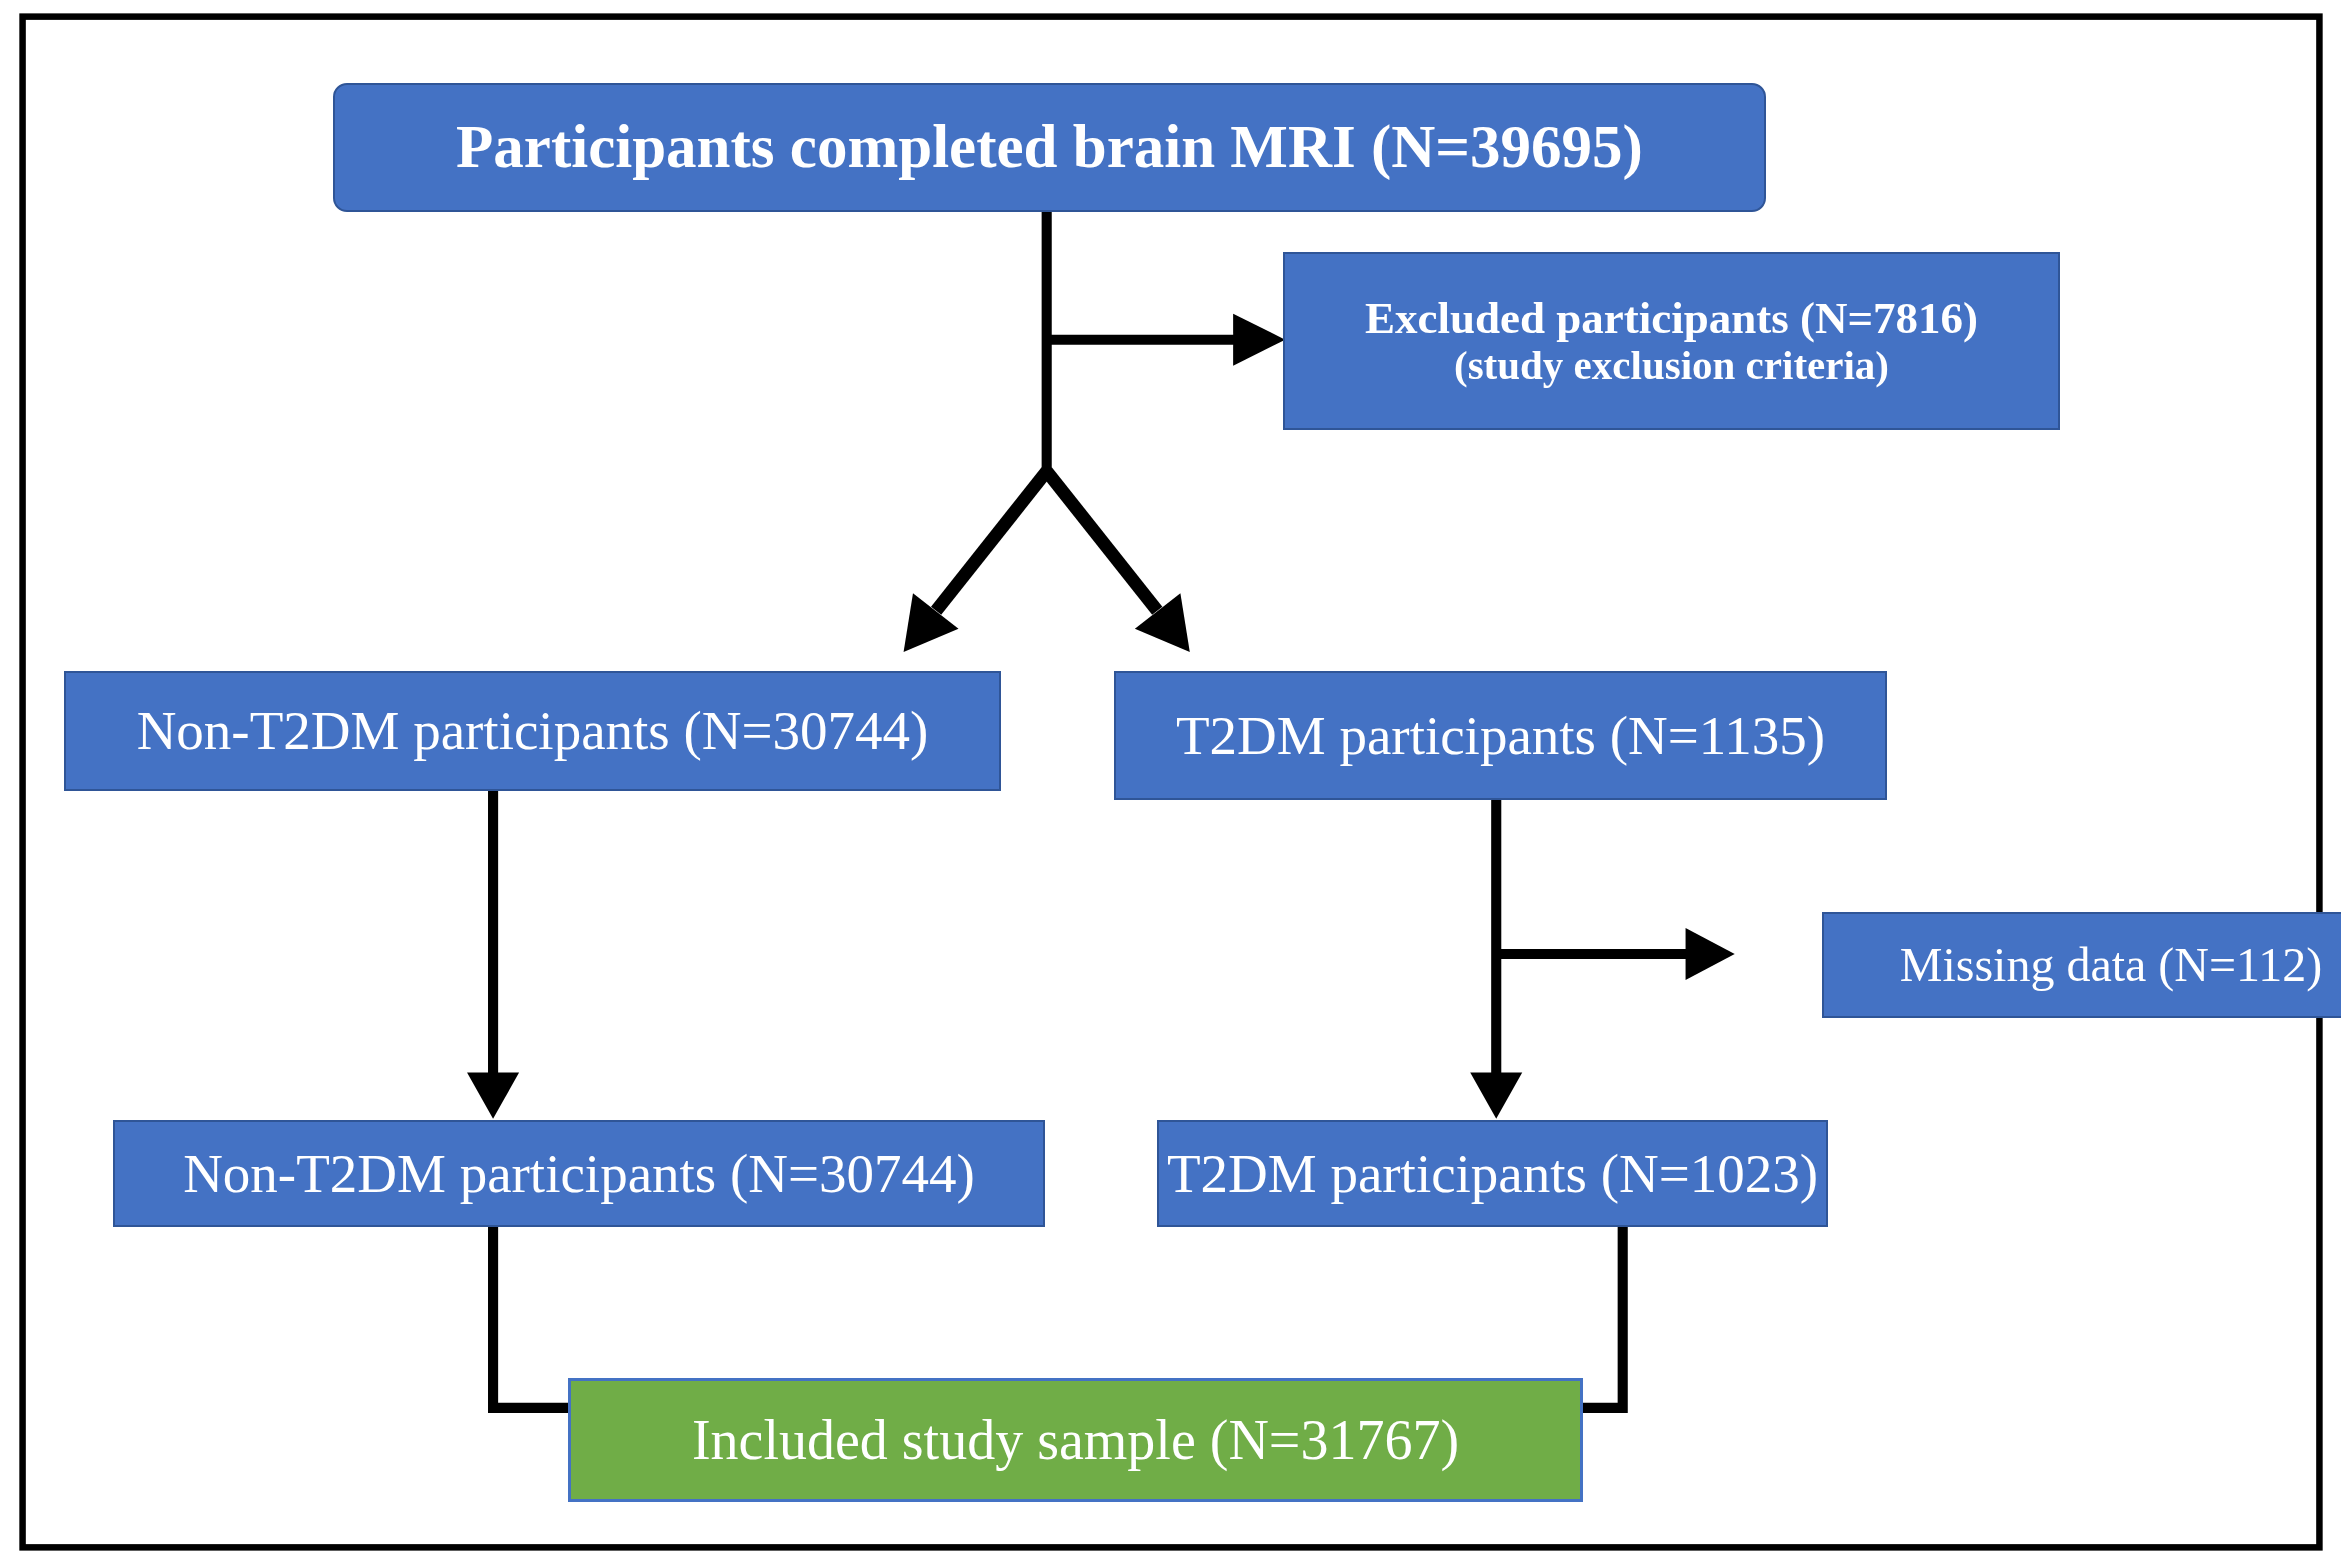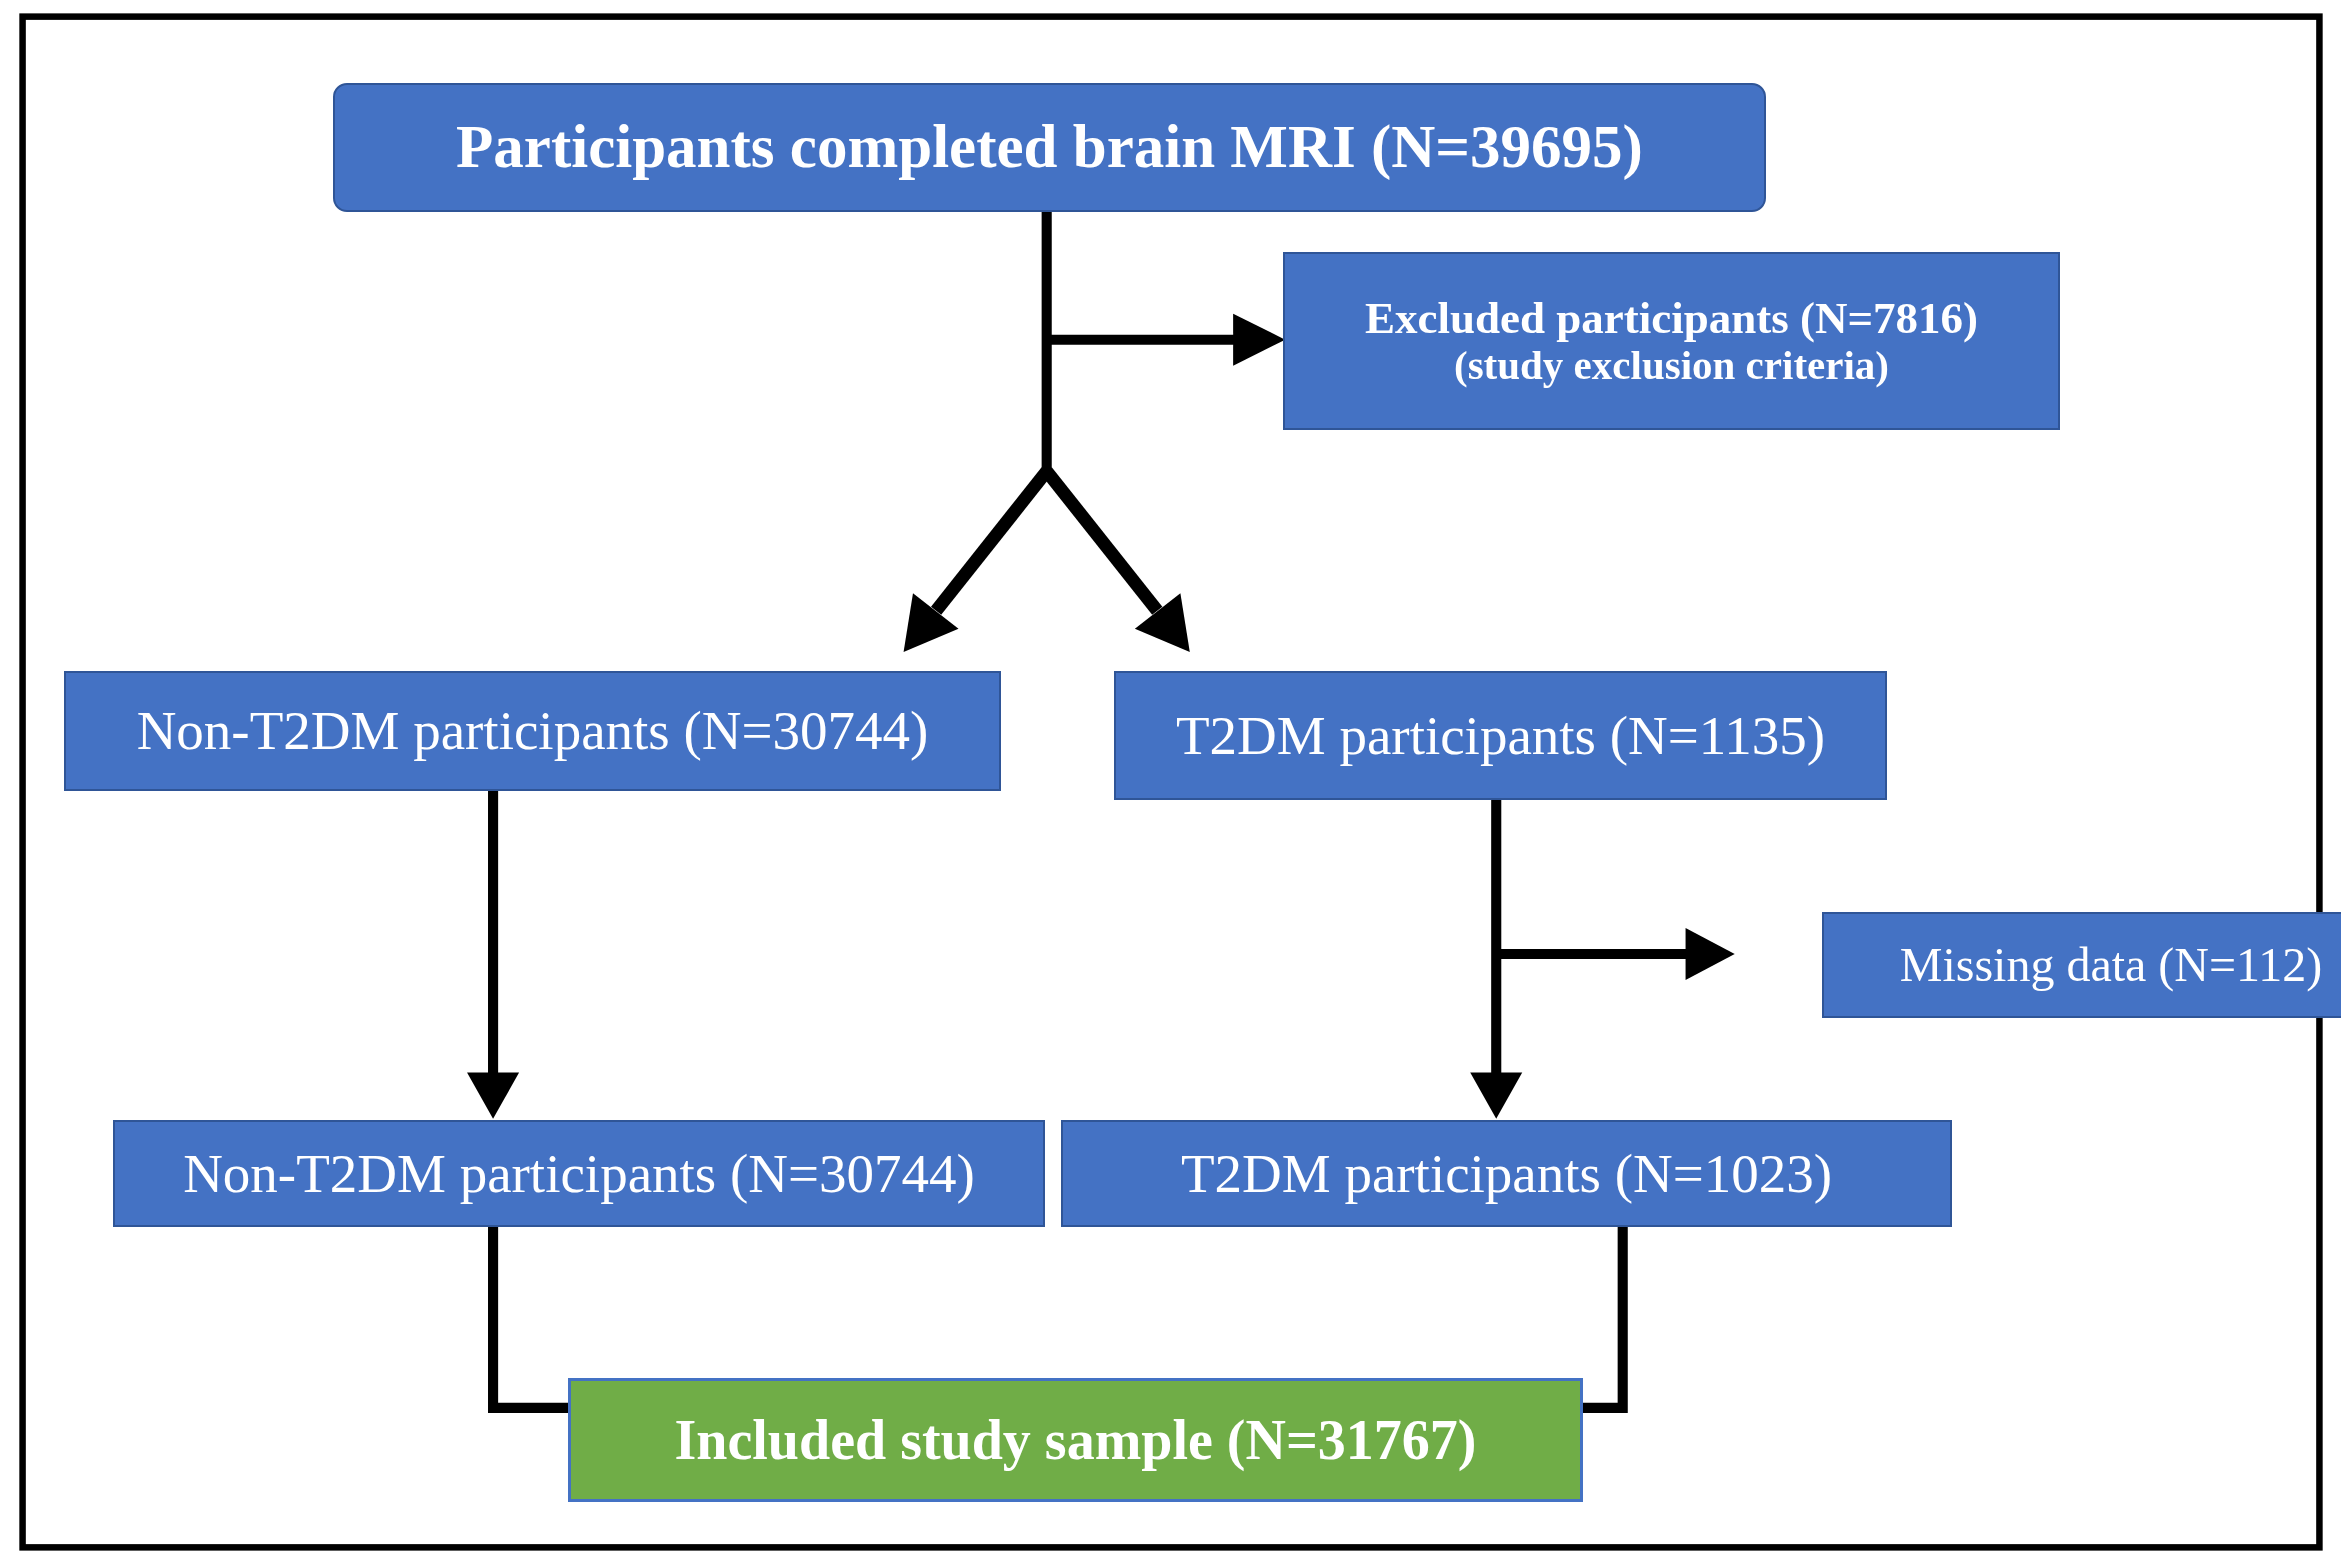--- a/index.html
+++ b/index.html
@@ -50,33 +50,33 @@
     color: var(--text);
     line-height: 1.12;
   }
   .node.blue {
     background: var(--box-blue);
     border: 2.9px solid var(--box-blue-border);
   }
   .node.green {
     background: var(--box-green);
     border: 3.6px solid var(--box-green-border);
-    font-weight: bold;
+    font-weight: normal;
     text-align: center;
   }
   .bold { font-weight: bold; }
 
   #box-top        { left: 333px;  top: 83px;  width: 1433px; height: 129px; font-size: 61px; font-weight: bold; border-radius: 14px; }
   #box-excluded   { left: 1283px; top: 252px;  width: 777px; height: 178px; font-size: 45px; }
   #box-excluded .sub { font-size: 41px; font-weight: bold; }
   #box-nont2dm-1  { left: 64px;   top: 671px;  width: 937px; height: 120px; font-size: 55px; }
   #box-t2dm-1     { left: 1114px; top: 671px;  width: 773px; height: 129px; font-size: 55px; }
   #box-missing    { left: 1822px; top: 912px; width: 578px;  height: 106px; font-size: 48px; }
   #box-nont2dm-2  { left: 113px;  top: 1120px; width: 932px; height: 107px; font-size: 55px; }
-  #box-t2dm-2     { left: 1061px; top: 1120px; width: 891px; height: 107px; font-size: 55px; }
+  #box-t2dm-2     { left: 1157px; top: 1120px; width: 671px; height: 107px; font-size: 55px; }
   #box-included   { left: 568px;  top: 1378px; width: 1015px; height: 124px; font-size: 56px; }
 </style>
 </head>
 <body>
 
 <div id="stage">
 
   <svg class="connectors" viewBox="0 0 3240 2164">
 
     <rect class="frame-rect" x="31" y="23" width="3178" height="2118"></rect>

